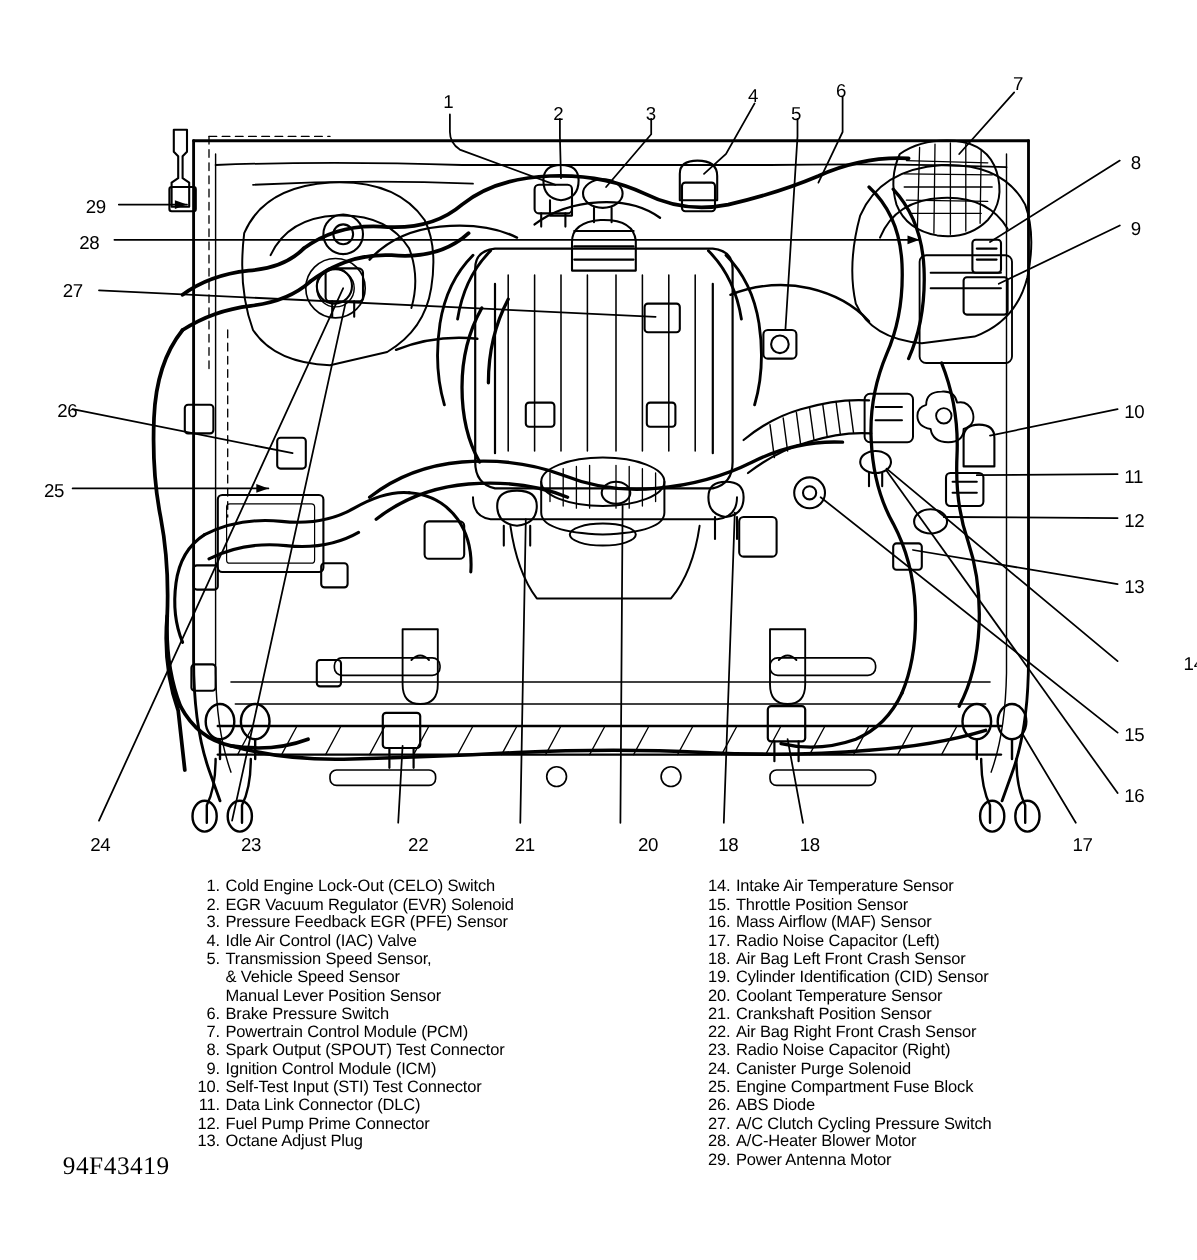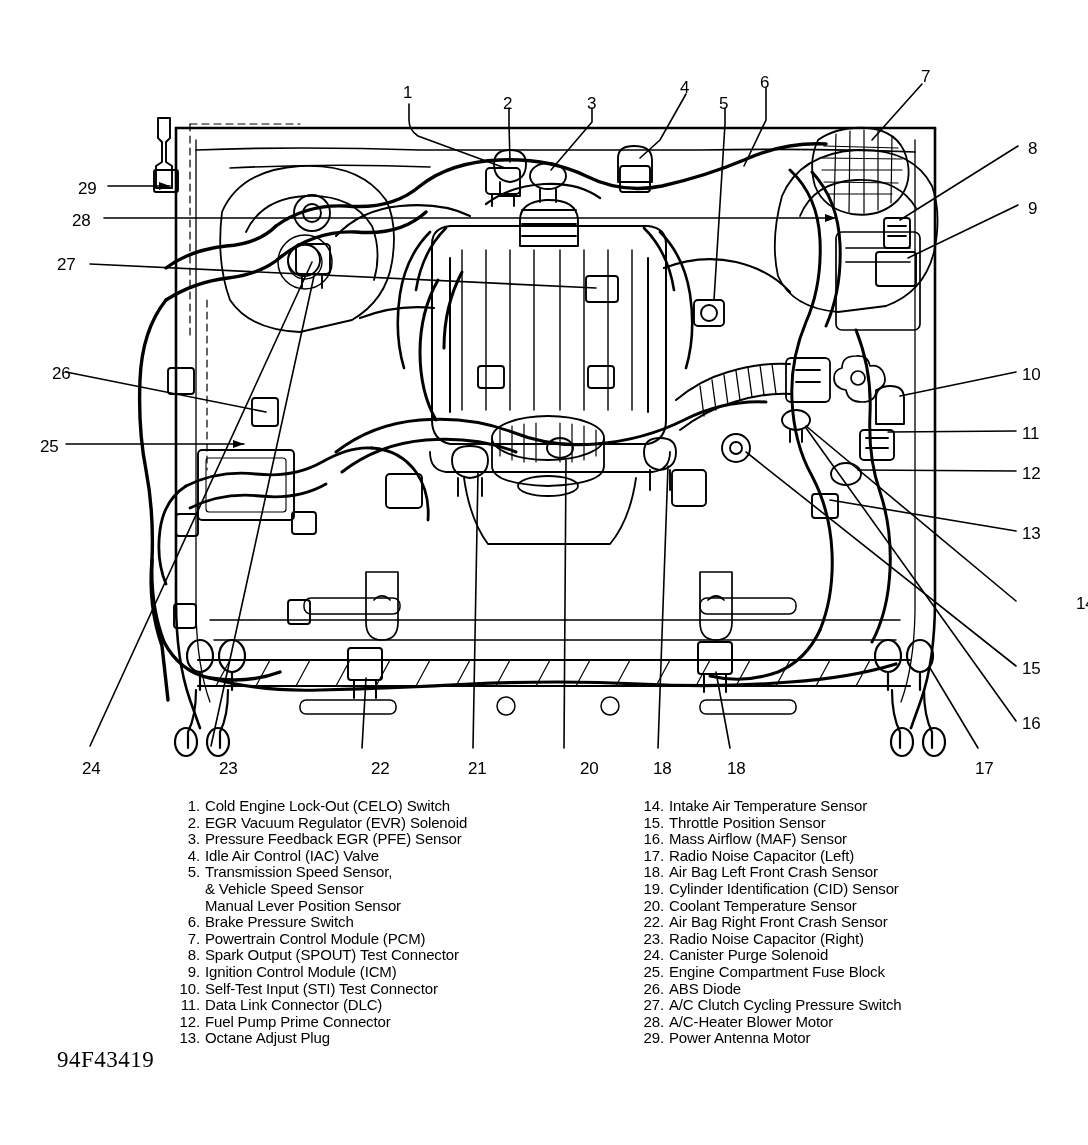--- a/index.html
+++ b/index.html
@@ -543,20 +543,24 @@
         </div>
         <div class="legend-item">
           <span class="legend-num">19.</span>
           <span class="legend-text">Cylinder Identification (CID) Sensor</span>
         </div>
         <div class="legend-item">
           <span class="legend-num">20.</span>
           <span class="legend-text">Coolant Temperature Sensor</span>
         </div>
         <div class="legend-item">
+          <span class="legend-num">21.</span>
+          <span class="legend-text">Crankshaft Position Sensor</span>
+        </div>
+        <div class="legend-item">
           <span class="legend-num">22.</span>
           <span class="legend-text">Air Bag Right Front Crash Sensor</span>
         </div>
         <div class="legend-item">
           <span class="legend-num">23.</span>
           <span class="legend-text">Radio Noise Capacitor (Right)</span>
         </div>
         <div class="legend-item">
           <span class="legend-num">24.</span>
           <span class="legend-text">Canister Purge Solenoid</span>

